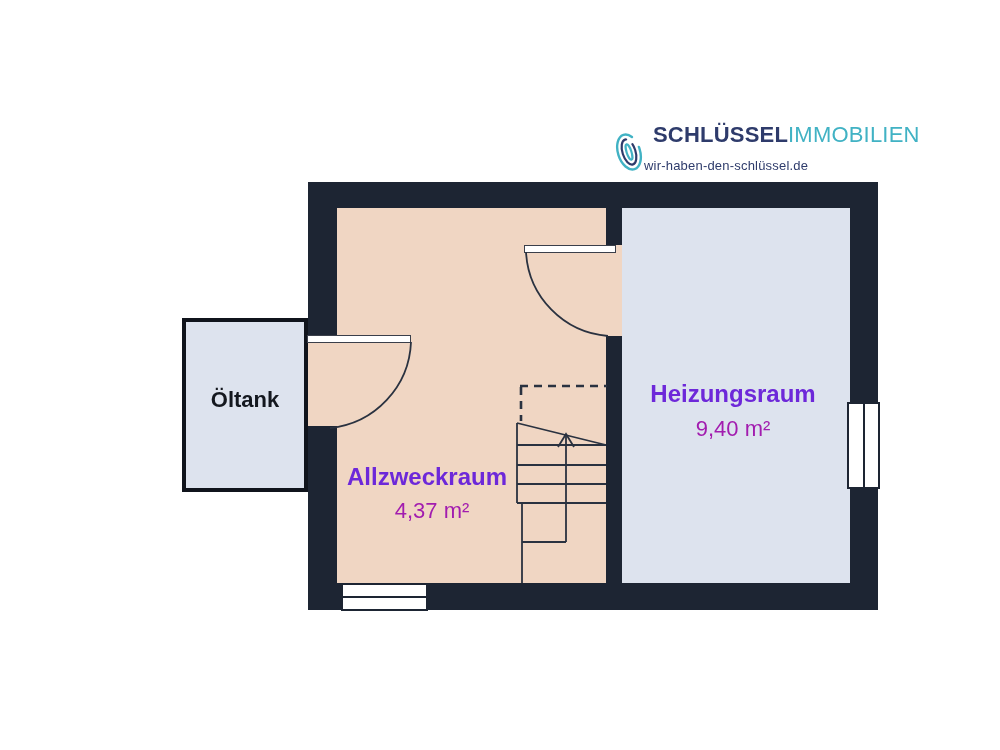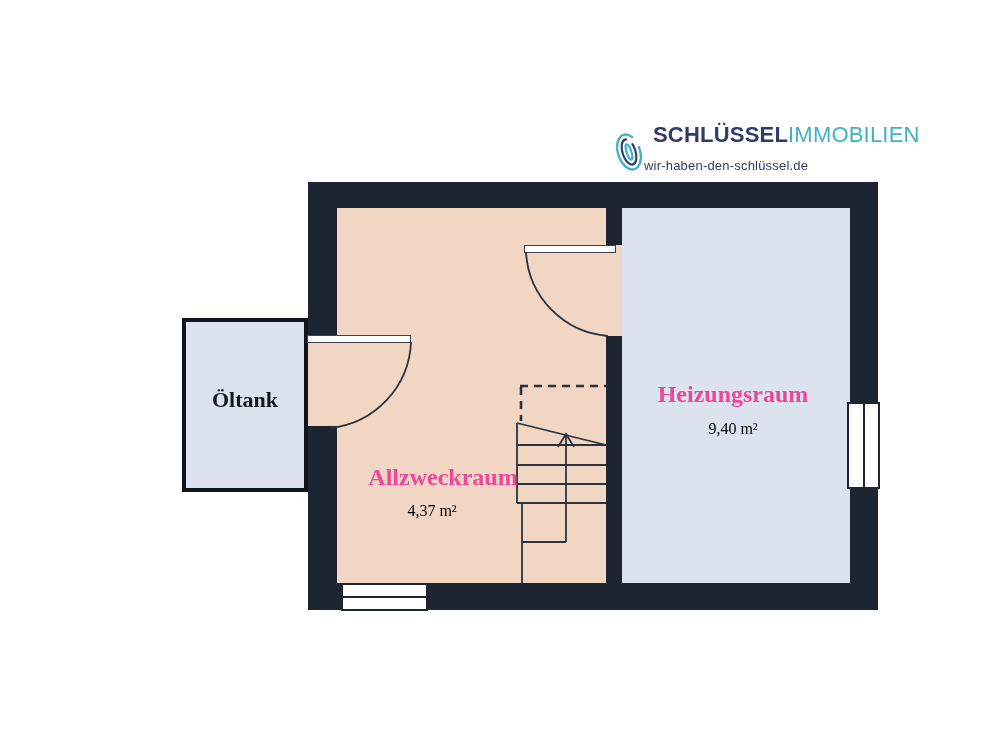--- a/index.html
+++ b/index.html
@@ -32,23 +32,23 @@
   .window-right{left:847px;top:402px;width:33px;height:87px;}
   .window-right .mid{position:absolute;top:0;bottom:0;left:50%;width:2px;margin-left:-1px;background:#1d2533;}
 
   .door-leaf{background:#ffffff;border:1.5px solid #3a3f4a;box-sizing:border-box;}
   .leaf-left{left:307px;top:335px;width:104px;height:8px;}
   .leaf-mid{left:524px;top:245px;width:92px;height:8px;}
 
   svg.overlay{position:absolute;left:0;top:0;pointer-events:none;}
 
   
-  .plan-label{transform:translate(-50%,-50%);white-space:nowrap;text-align:left;font-family:Liberation Serif, serif;}
-  .room-name{font-weight:bold;font-size:24px;color:#ec4899;}
-  .room-area{font-weight:normal;font-size:16px;color:#000000;}
+  .plan-label{transform:translate(-50%,-50%);white-space:nowrap;text-align:left;}
+  .room-name{font-weight:bold;font-size:24px;color:#6d28d9;}
+  .room-area{font-weight:normal;font-size:22px;color:#a21caf;}
   .oeltank-name{font-weight:bold;font-size:22px;color:#14181f;}
 </style>
 </head>
 <body>
 
 <svg class="logo-icon" width="30" height="44" viewBox="0 0 30 44">
   <g fill="none" stroke-linecap="round" transform="rotate(-18 14 22)">
     <ellipse cx="14" cy="22" rx="11" ry="18" stroke="#41b2c4" stroke-width="2.4" stroke-dasharray="78 12"></ellipse>
     <ellipse cx="14" cy="22" rx="6.5" ry="13" stroke="#2e3b6b" stroke-width="2.2" stroke-dasharray="48 8"></ellipse>
     <ellipse cx="14" cy="22" rx="2.4" ry="8" stroke="#41b2c4" stroke-width="2.2"></ellipse>
@@ -93,16 +93,16 @@
       <path d="M 517 503 H 606"></path>
       <path d="M 566 436 V 542"></path>
       <path d="M 558 447 L 566 434 L 574 447"></path>
       <path d="M 522 503 V 583"></path>
       <path d="M 522 542 H 566"></path>
     </g>
   </g>
 </svg>
 
 <div class="abs plan-label oeltank-name" style="left:245px;top:400px;">Öltank</div>
-<div class="abs plan-label room-name" style="left:427px;top:477px;margin-left:16px;">Allzweckraum</div>
+<div class="abs plan-label room-name" style="left:427px;top:477px;">Allzweckraum</div>
 <div class="abs plan-label room-area" style="left:432px;top:511px;">4,37 m²</div>
 <div class="abs plan-label room-name" style="left:733px;top:394px;">Heizungsraum</div>
 <div class="abs plan-label room-area" style="left:733px;top:429px;">9,40 m²</div>
 
 </body></html>

